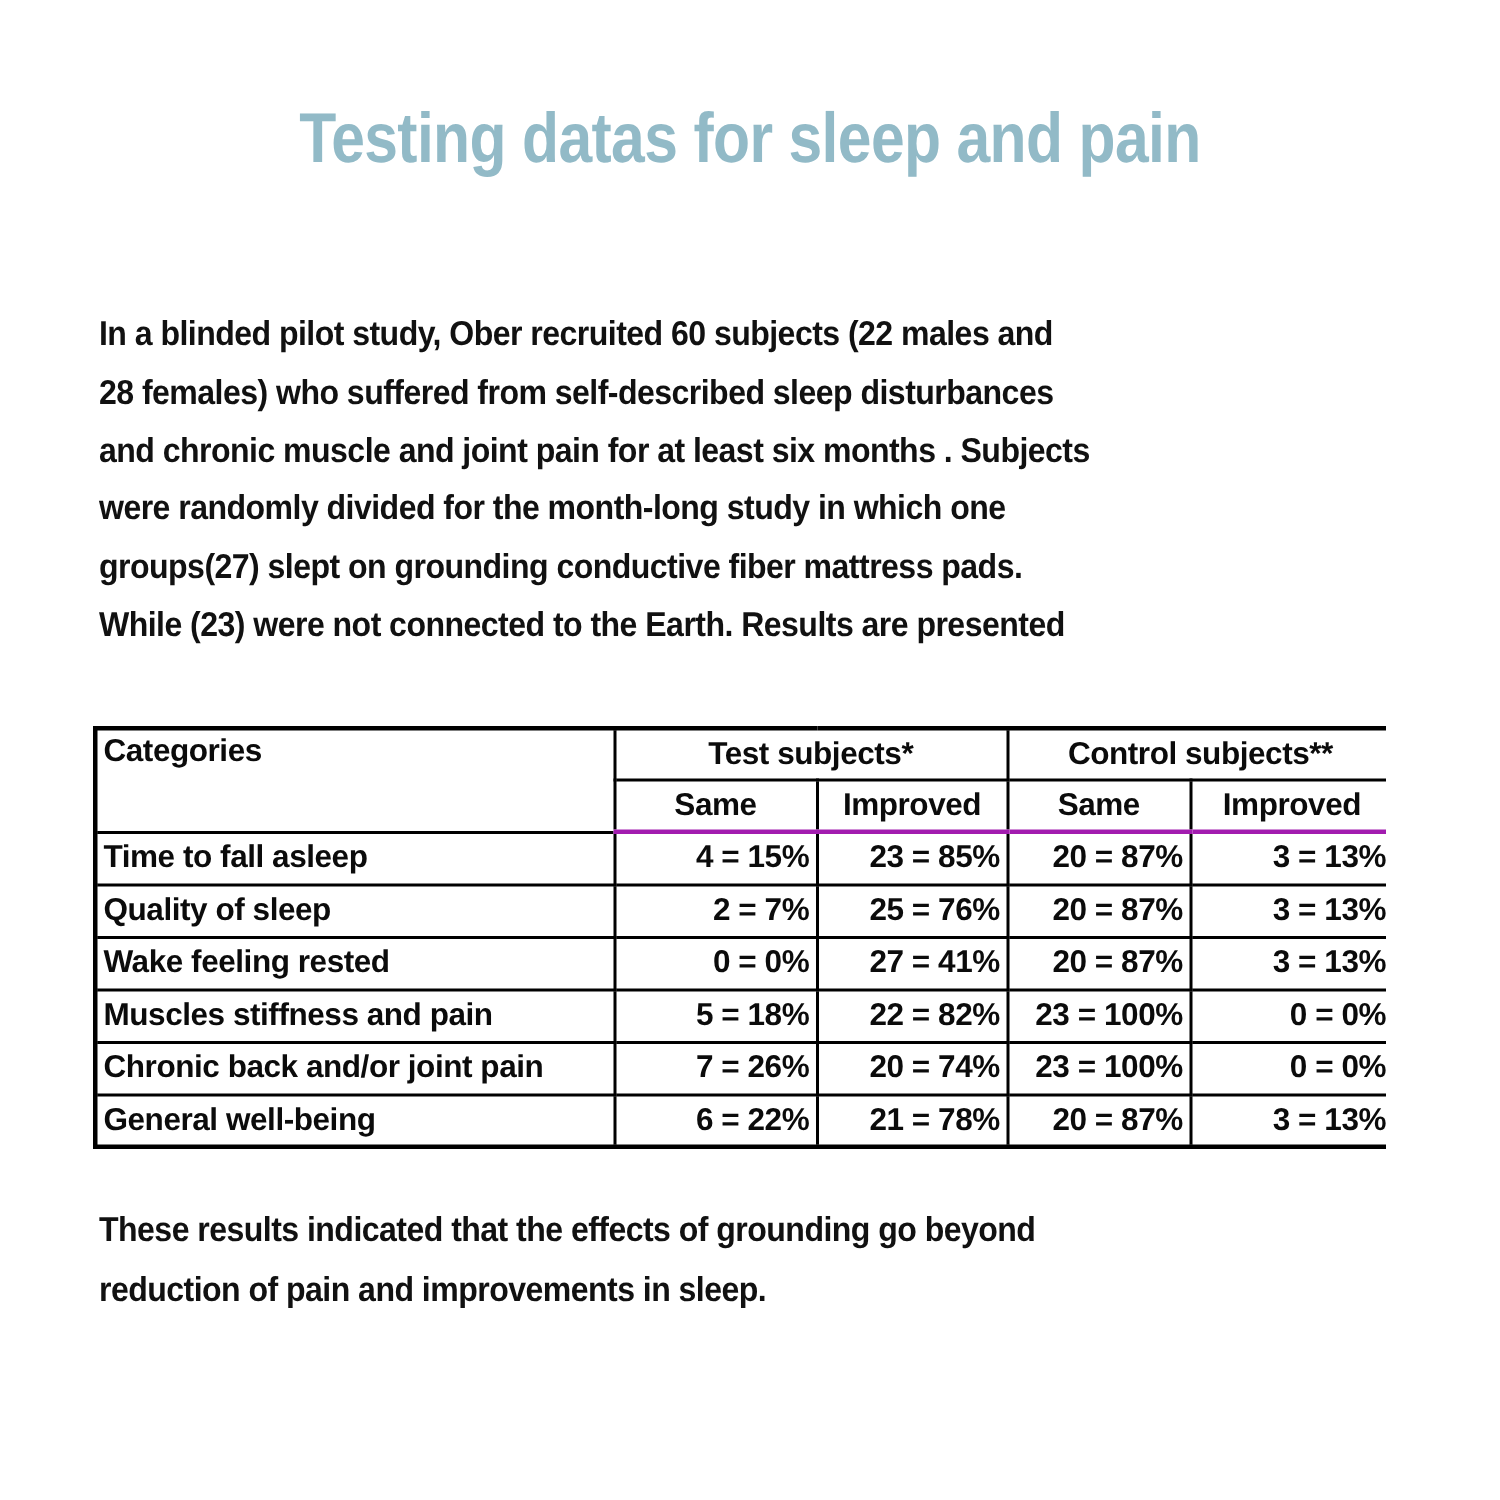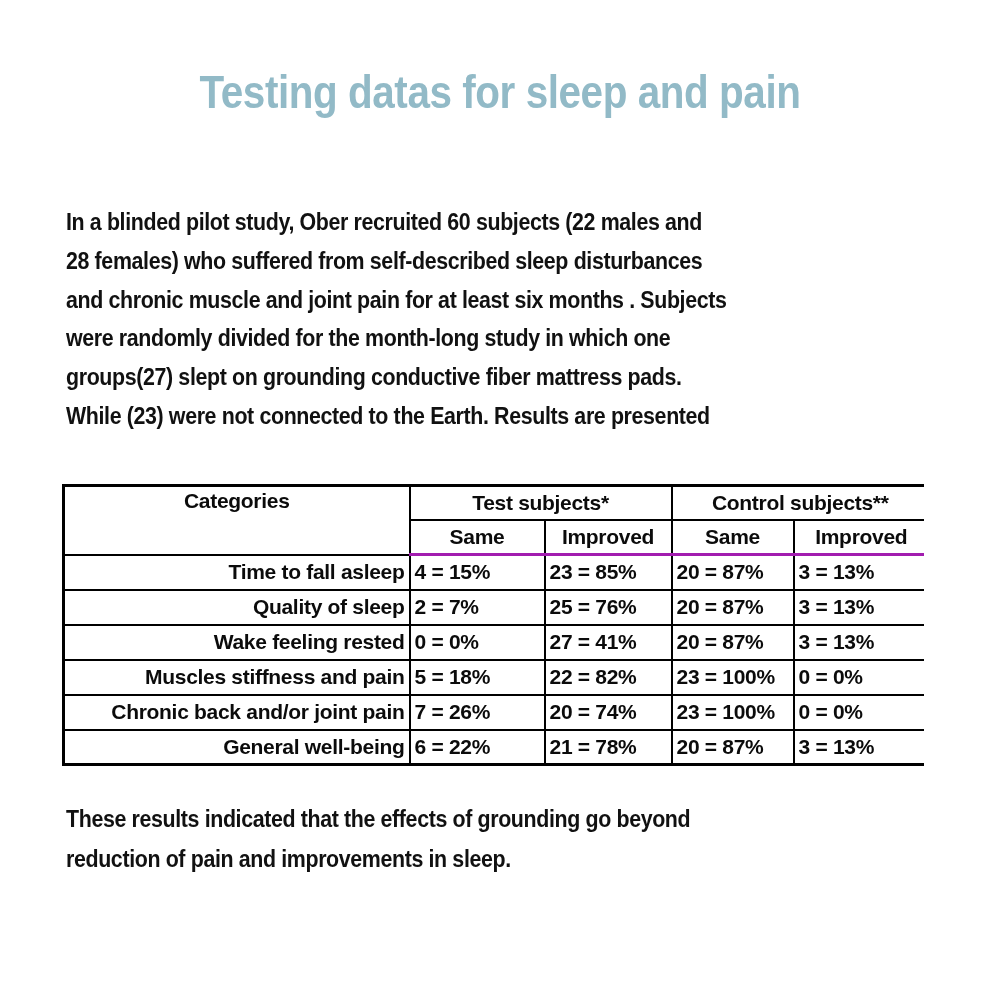--- a/index.html
+++ b/index.html
@@ -54,29 +54,29 @@
   .results-table th, .results-table td {
     border: 2px solid #000000;
     padding: 0 4px;
     overflow: hidden;
     white-space: nowrap;
   }
   .results-table { border: 3px solid #000000; }
   .results-table thead tr.subhead th { border-bottom: 3px solid #a21caf; }
   .results-table th { text-align: center; vertical-align: middle; }
   .results-table th.corner {
-    text-align: center;
+    text-align: left;
     vertical-align: top;
     padding-top: 2px;
     padding-left: 4px;
   }
   .results-table tr { height: 35px; }
   .results-table thead tr:first-child { height: 34px; }
-  .results-table td { text-align: left; vertical-align: middle; }
-  .results-table td.cat { text-align: right; padding-left: 4px; margin-left: 16px; }
+  .results-table td { text-align: right; vertical-align: middle; }
+  .results-table td.cat { text-align: left; padding-left: 4px; margin-left: 16px; }
   .conclusion {
     position: absolute;
     top: 799px;
     left: 66px;
     width: 920px;
     font-size: 23px;
     font-weight: 700;
     letter-spacing: -0.4px;
     line-height: 40px;
     transform: scaleX(0.93);

